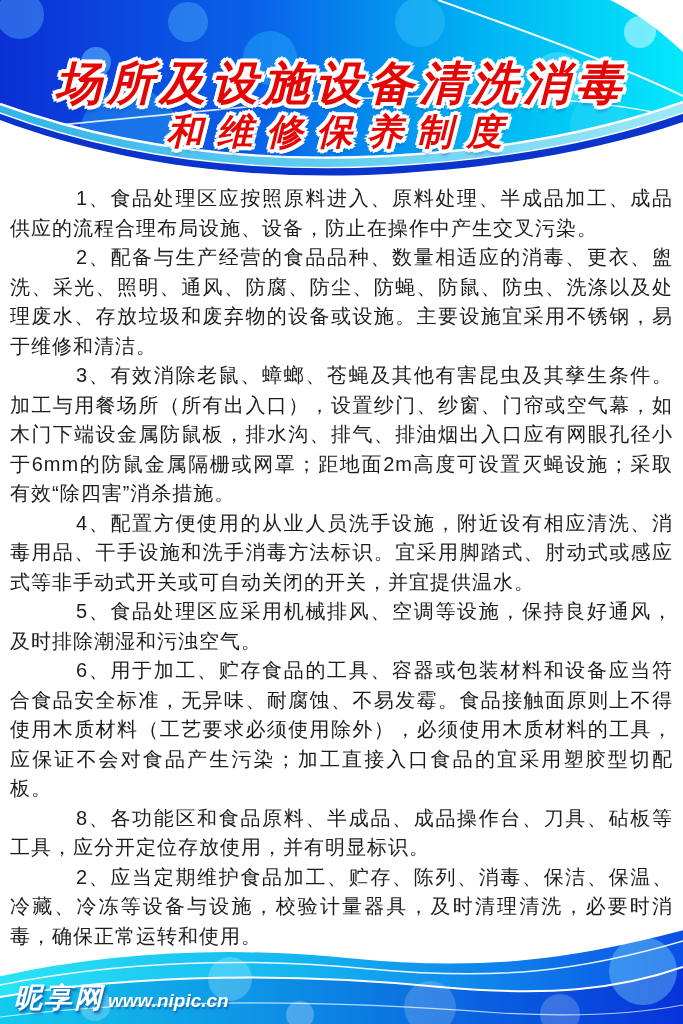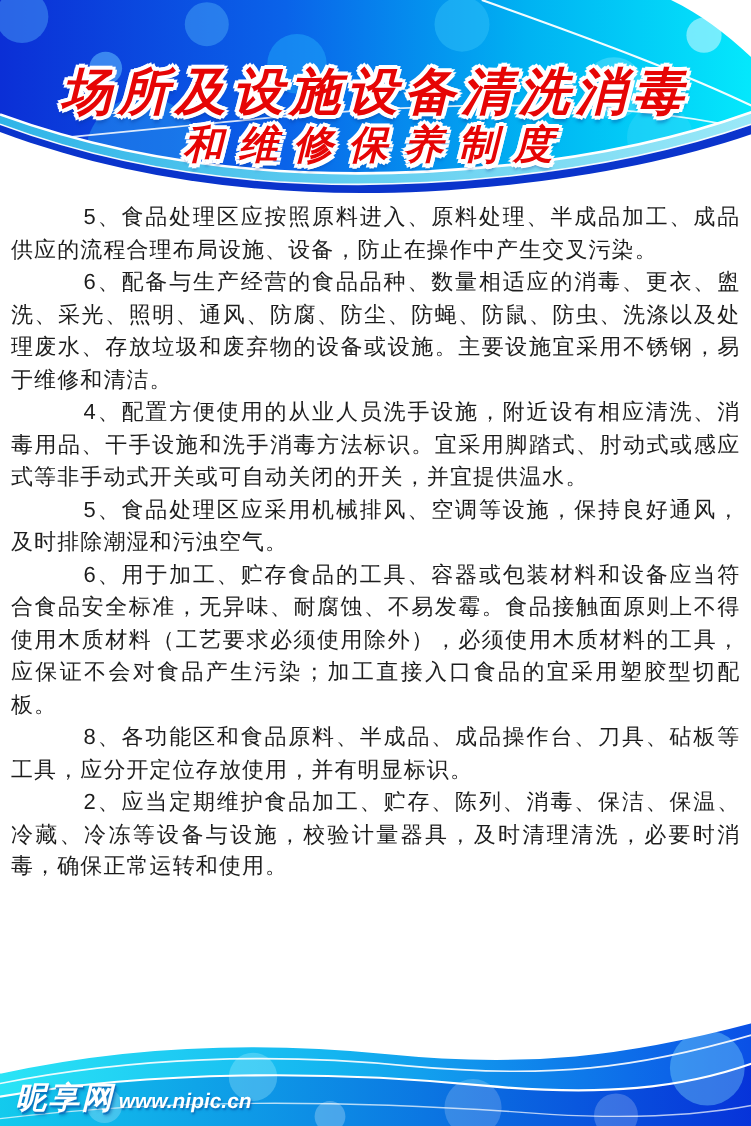--- a/index.html
+++ b/index.html
@@ -98,22 +98,23 @@
       <path d="M0,104 C118,147 250,163 388,156 C500,150 600,132 683,102" fill="none" stroke="#ffffff" stroke-width="2.4"></path>
       <path d="M0,113 C118,157 250,173 388,166 C500,160 600,142 683,113" fill="none" stroke="#ffffff" stroke-width="1.4" opacity="0.95"></path>
     </svg>
     <div class="title-wrap">
       <div class="title-line title-line1">场所及设施设备清洗消毒</div>
       <div class="title-line title-line2">和维修保养制度</div>
     </div>
   </header>
 
   <main class="body-text">
-    <p>5、食品处理区应按照原料进入、原料处理、半成品加工、成品供应的流程合理布局设施、设备，防止在操作中产生交叉污染。</p>
-    <p>6、配备与生产经营的食品品种、数量相适应的消毒、更衣、盥洗、采光、照明、通风、防腐、防尘、防蝇、防鼠、防虫、洗涤以及处理废水、存放垃圾和废弃物的设备或设施。主要设施宜采用不锈钢，易于维修和清洁。</p>
+    <p>1、食品处理区应按照原料进入、原料处理、半成品加工、成品供应的流程合理布局设施、设备，防止在操作中产生交叉污染。</p>
+    <p>2、配备与生产经营的食品品种、数量相适应的消毒、更衣、盥洗、采光、照明、通风、防腐、防尘、防蝇、防鼠、防虫、洗涤以及处理废水、存放垃圾和废弃物的设备或设施。主要设施宜采用不锈钢，易于维修和清洁。</p>
+    <p>3、有效消除老鼠、蟑螂、苍蝇及其他有害昆虫及其孳生条件。加工与用餐场所（所有出入口），设置纱门、纱窗、门帘或空气幕，如木门下端设金属防鼠板，排水沟、排气、排油烟出入口应有网眼孔径小于6mm的防鼠金属隔栅或网罩；距地面2m高度可设置灭蝇设施；采取有效“除四害”消杀措施。</p>
     <p>4、配置方便使用的从业人员洗手设施，附近设有相应清洗、消毒用品、干手设施和洗手消毒方法标识。宜采用脚踏式、肘动式或感应式等非手动式开关或可自动关闭的开关，并宜提供温水。</p>
     <p>5、食品处理区应采用机械排风、空调等设施，保持良好通风，及时排除潮湿和污浊空气。</p>
     <p>6、用于加工、贮存食品的工具、容器或包装材料和设备应当符合食品安全标准，无异味、耐腐蚀、不易发霉。食品接触面原则上不得使用木质材料（工艺要求必须使用除外），必须使用木质材料的工具，应保证不会对食品产生污染；加工直接入口食品的宜采用塑胶型切配板。</p>
     <p>8、各功能区和食品原料、半成品、成品操作台、刀具、砧板等工具，应分开定位存放使用，并有明显标识。</p>
     <p>2、应当定期维护食品加工、贮存、陈列、消毒、保洁、保温、冷藏、冷冻等设备与设施，校验计量器具，及时清理清洗，必要时消毒，确保正常运转和使用。</p>
   </main>
 
   <footer class="footer">
     <svg class="footer-art" width="683" height="105" viewBox="0 0 683 105">
       <defs>

